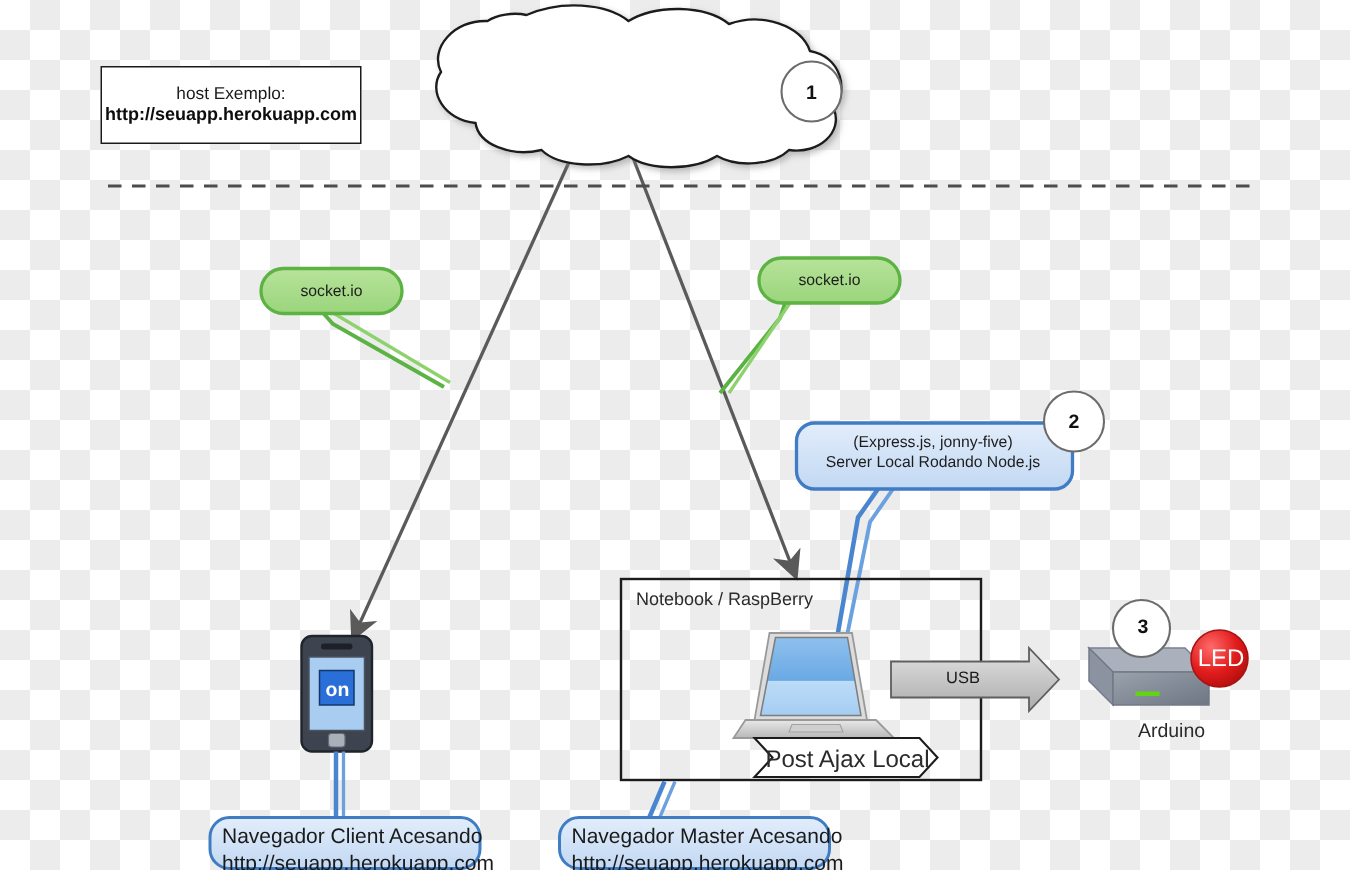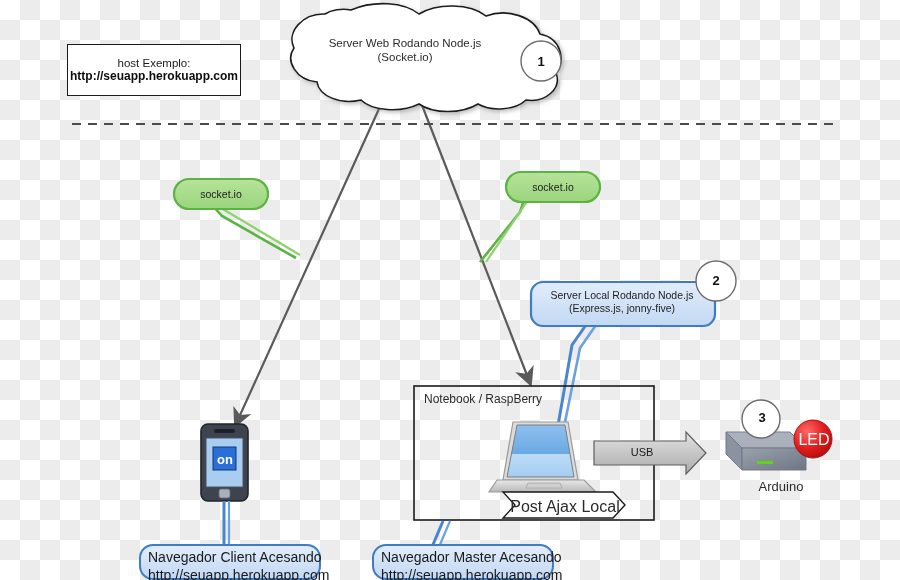--- a/index.html
+++ b/index.html
@@ -256,33 +256,29 @@
     </g>
     <rect x="140" y="545" width="180" height="34" rx="13" ry="13" fill="url(#blueCallGrad)" stroke="#3f7cc4" stroke-width="2"></rect>
     <rect x="373" y="545" width="180" height="34" rx="13" ry="13" fill="url(#blueCallGrad)" stroke="#3f7cc4" stroke-width="2"></rect>
   </svg>
 
   <div id="host-box">
     <div class="l1">host Exemplo:</div>
     <div class="l2">http://seuapp.herokuapp.com</div>
   </div>
 
-  <div class="lbl" id="cloud-label">
-    <div>Server Web Rodando Node.js</div>
-    <div>(Socket.io)</div>
-  </div>
 
   <div class="lbl badge-num" id="badge-1-num">1</div>
 
   <div class="lbl green-text" id="green-1-text">socket.io</div>
   <div class="lbl green-text" id="green-2-text">socket.io</div>
 
   <div class="lbl" id="blue-callout-text">
+    <div>(Express.js, jonny-five)</div>
     <div>Server Local Rodando Node.js</div>
-    <div>(Express.js, jonny-five)</div>
   </div>
   <div class="lbl badge-num" id="badge-2-num">2</div>
 
   <div class="lbl" id="notebook-label">Notebook / RaspBerry</div>
   <div class="lbl" id="post-ajax-label">Post Ajax Local</div>
 
   <div class="lbl" id="usb-label">USB</div>
 
   <div class="lbl" id="arduino-label">Arduino</div>
   <div class="lbl" id="led-label">LED</div>

